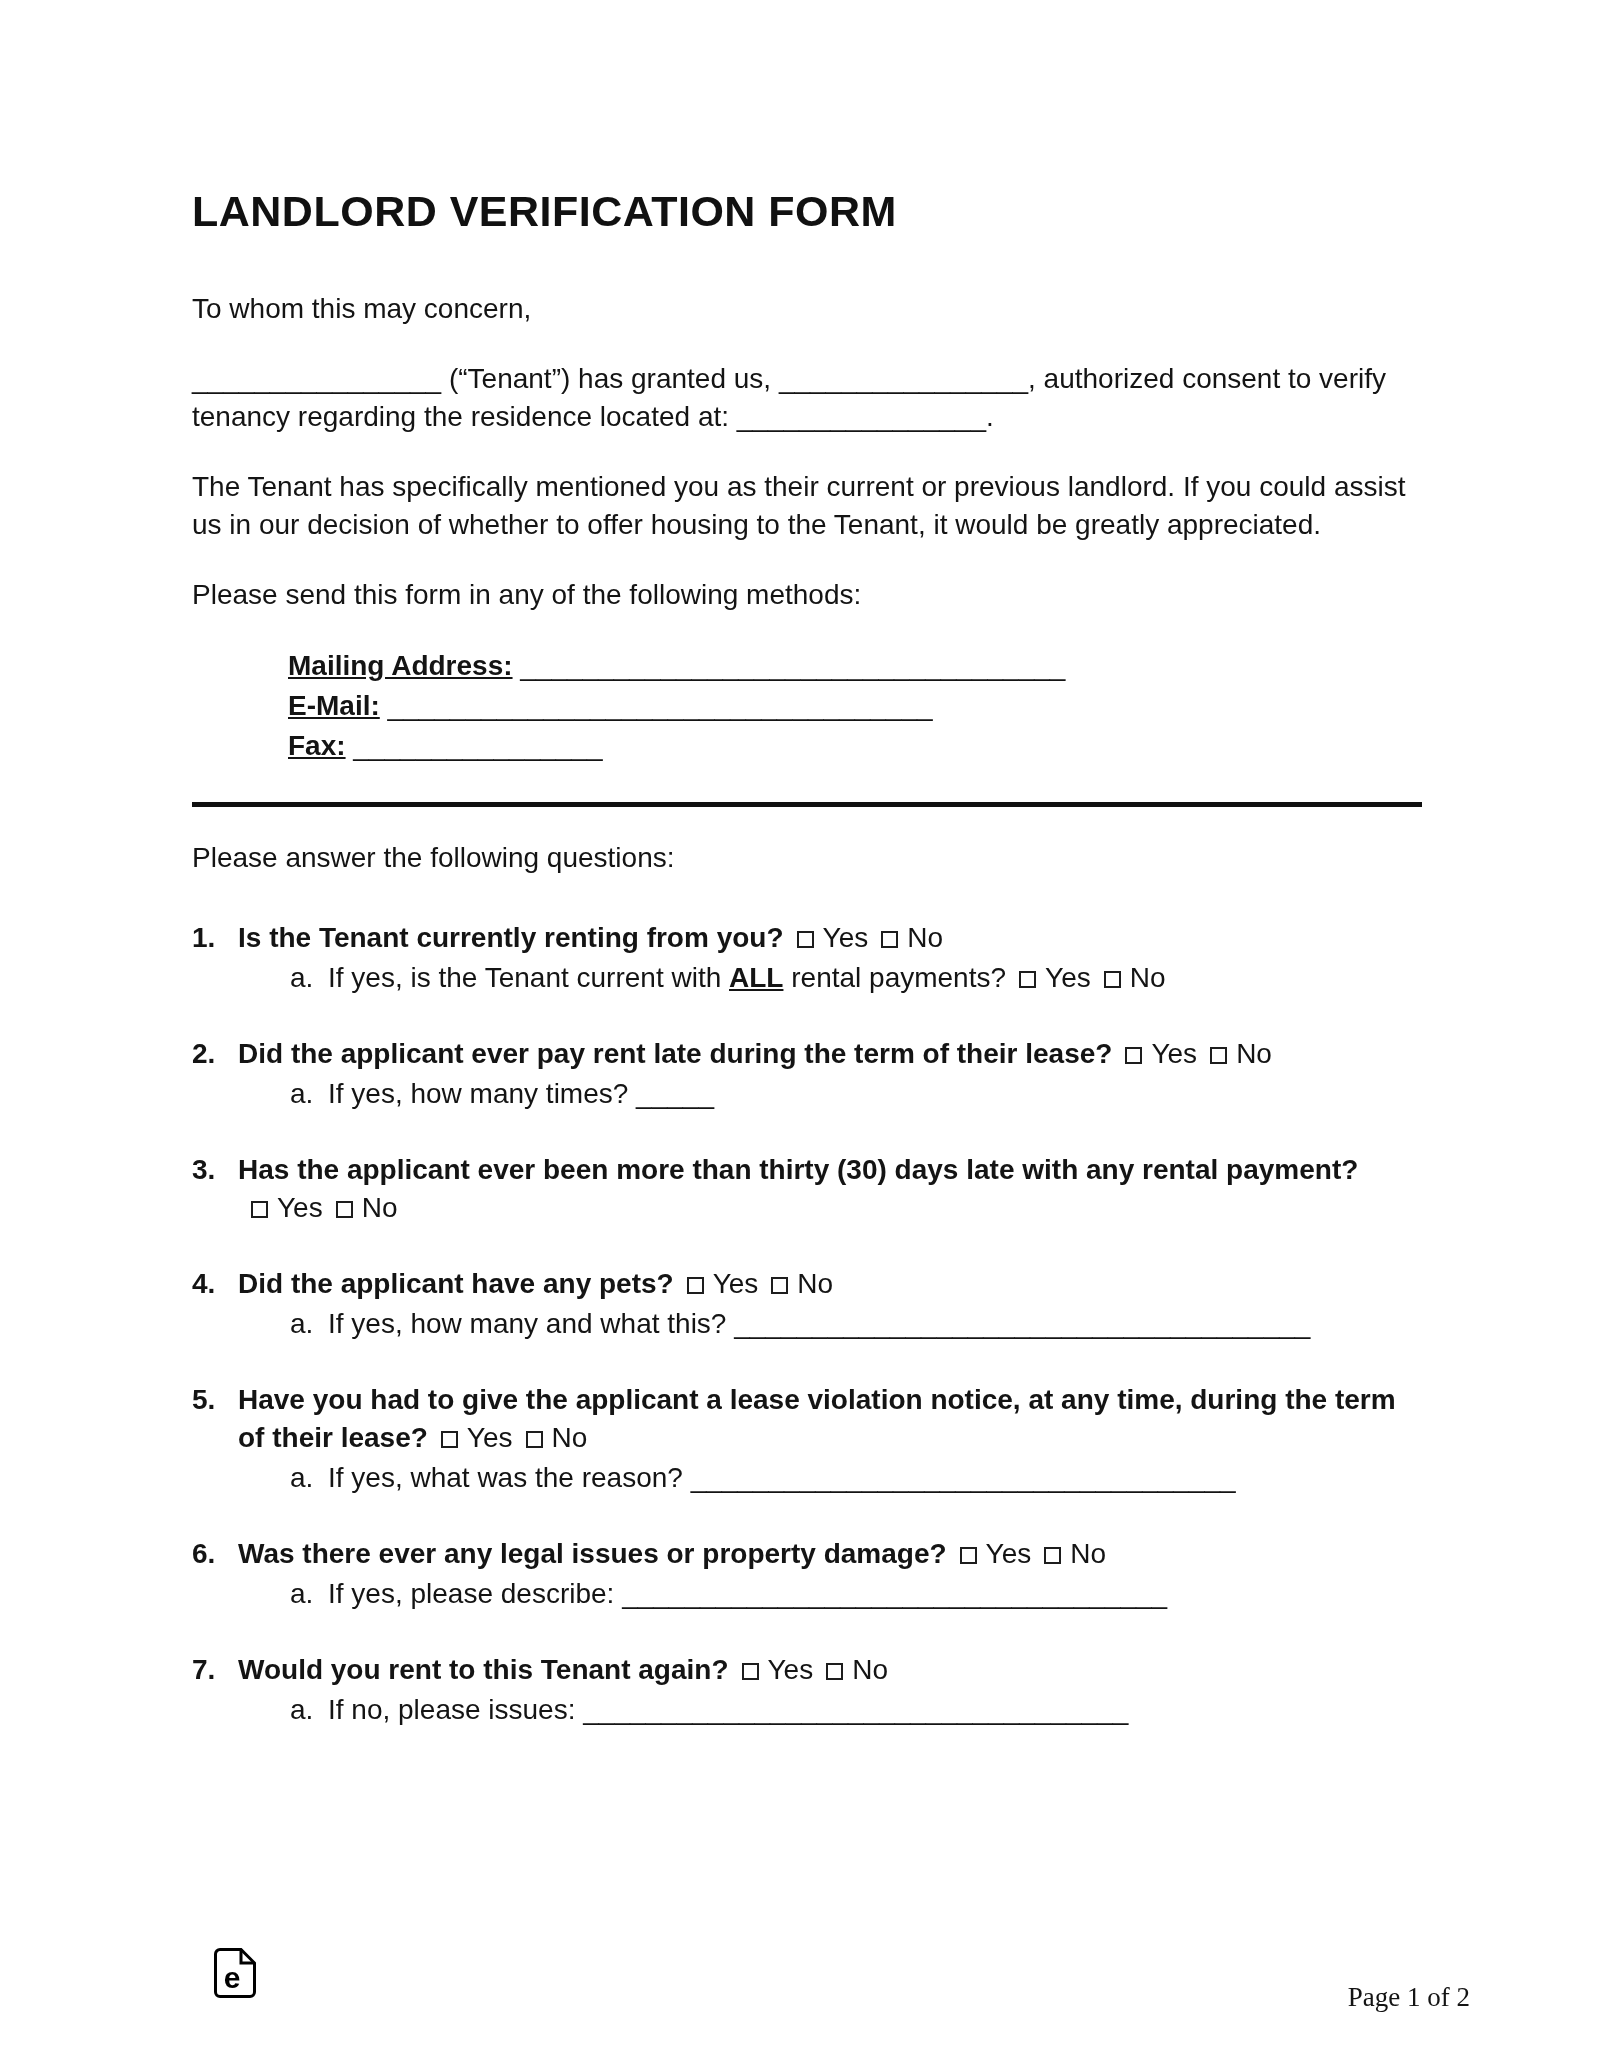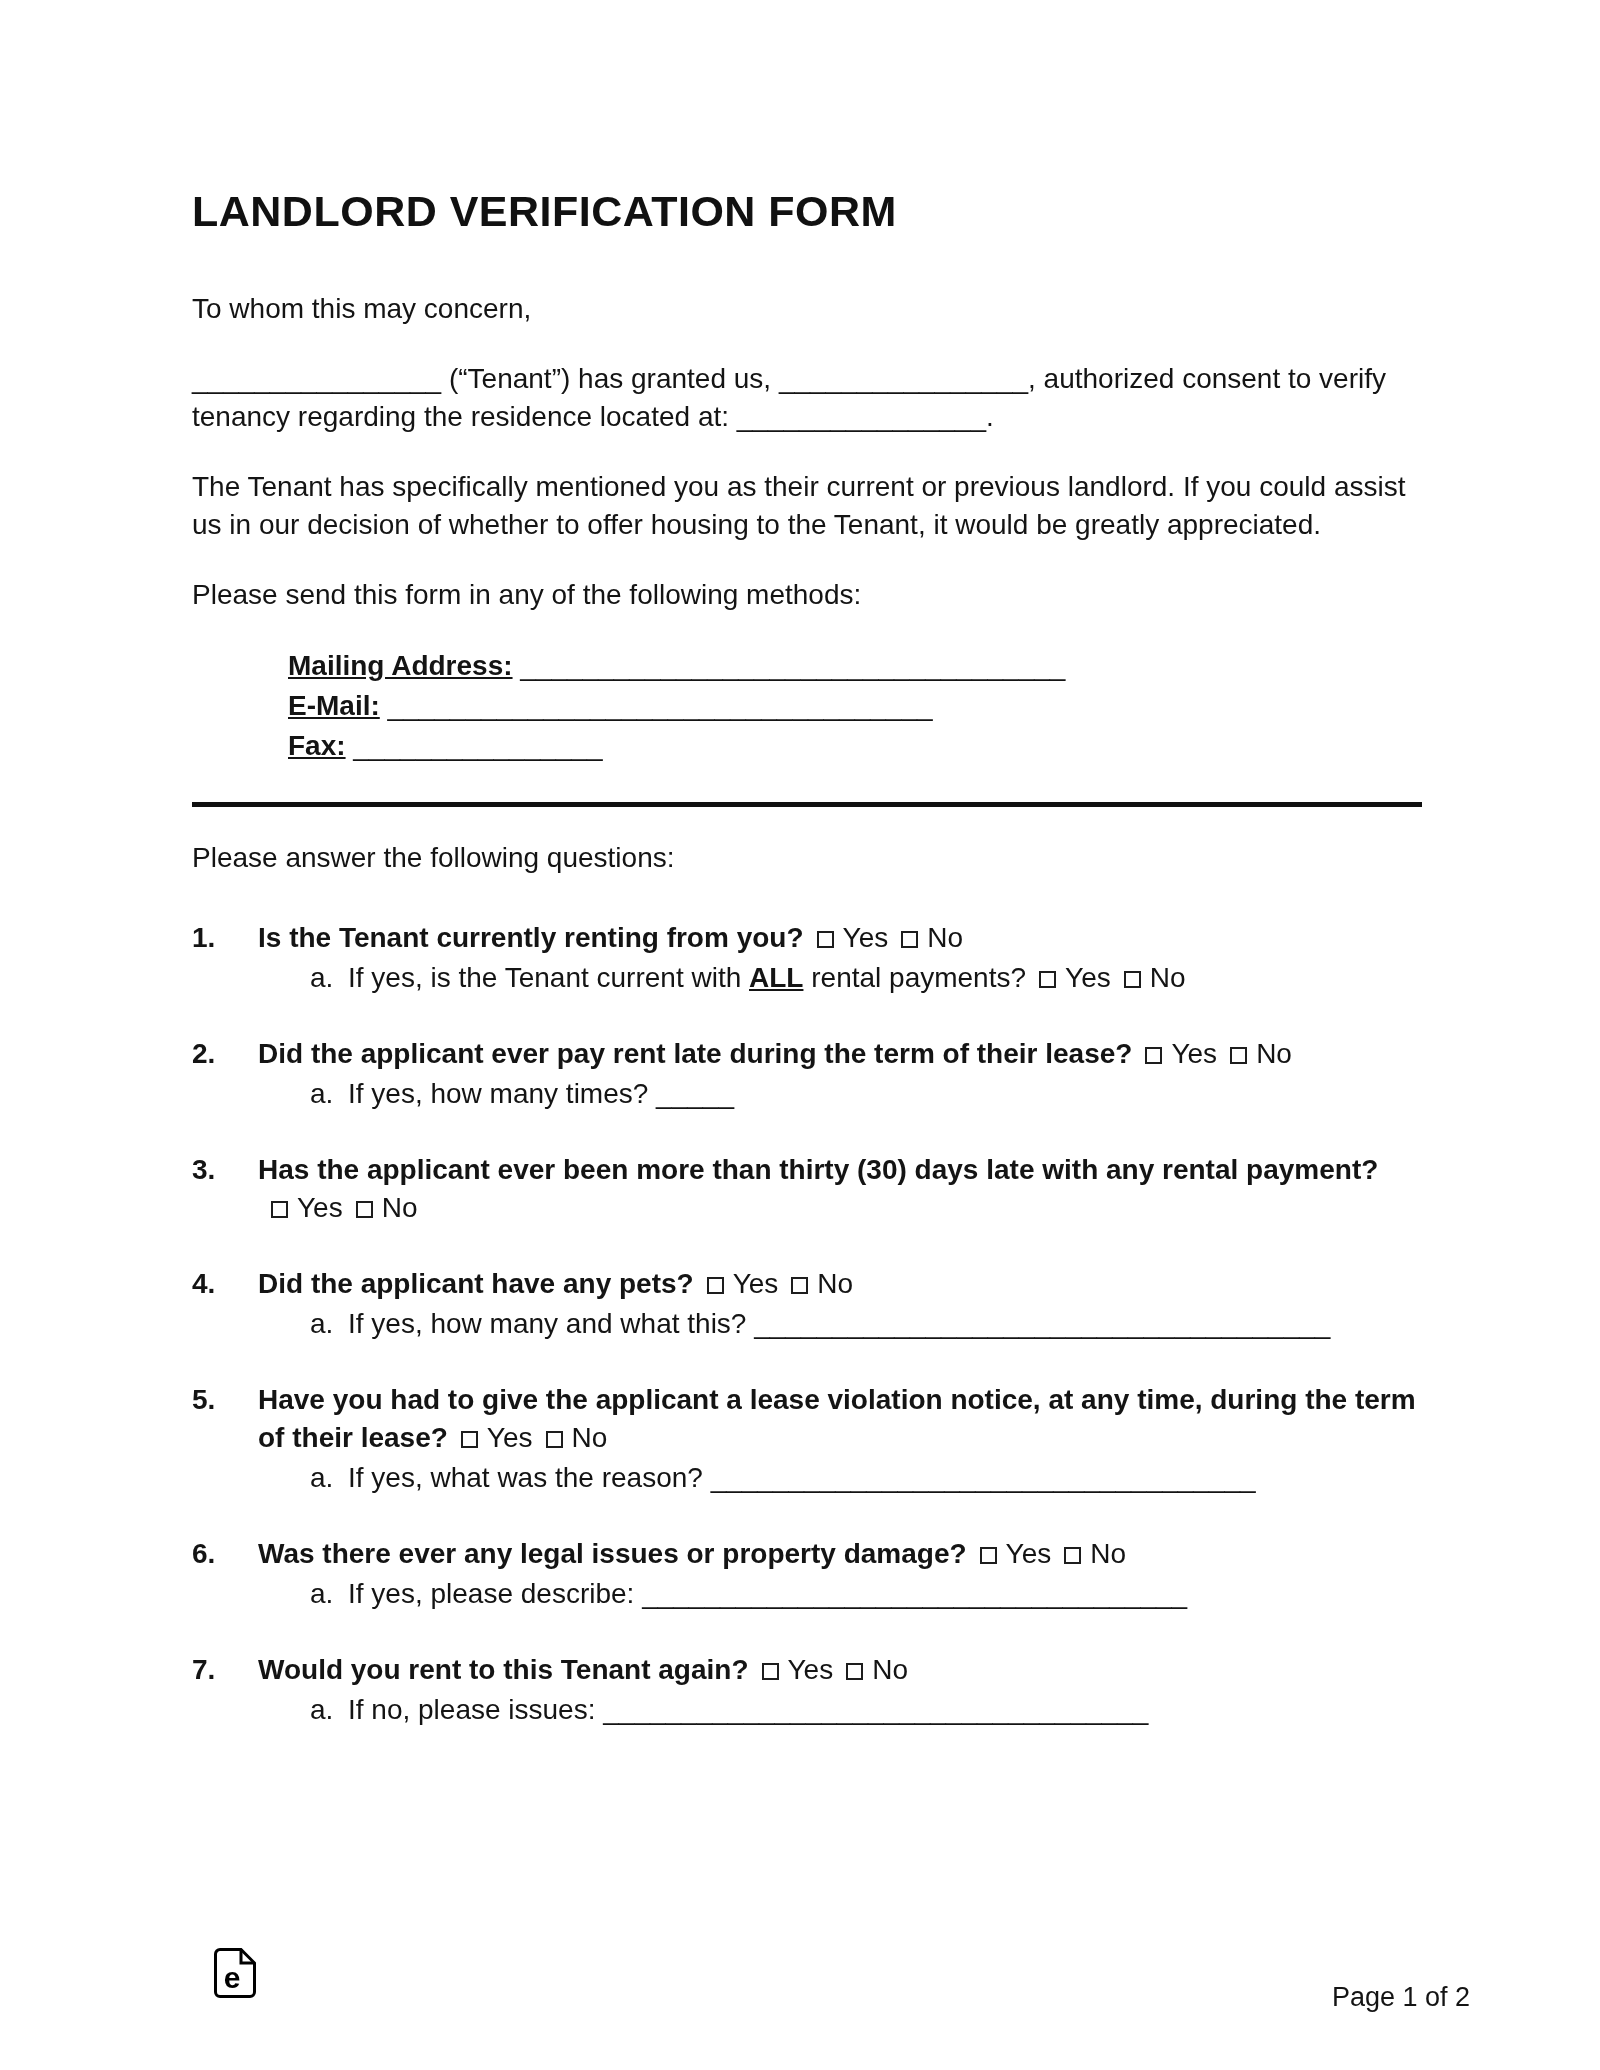--- a/index.html
+++ b/index.html
@@ -26,21 +26,21 @@
   }
   p { margin: 0 0 32px 0; }
   .contact { margin-left: 96px; margin-bottom: 26px; }
   .contact p { margin: 0; line-height: 40px; }
   .ul { text-decoration: underline; font-weight: bold; }
   .rule { height: 5px; background: #101010; margin: 36px 0 32px 0; }
   .questions-intro { margin-bottom: 42px; }
 
   .q { display: flex; margin-bottom: 38px; }
   .qnum { width: 46px; flex: none; font-weight: 700; }
-  .qbody { flex: 1; min-width: 0; margin-left: 20px; }
+  .qbody { flex: 1; min-width: 0; }
   .qline { margin: 0; }
   .qline b { font-weight: 700; }
   .sub { display: flex; margin-top: 2px; }
   .subletter { width: 38px; flex: none; margin-left: 52px; }
   .subtext { flex: 1; margin: 0; }
 
   .yn { white-space: nowrap; }
   .cb {
     display: inline-block;
     width: 17px;
@@ -50,20 +50,21 @@
     margin: 0 9px 0 13px;
   }
 
   .footer-logo { position: absolute; left: 214px; top: 1948px; }
   .page-indicator {
     position: absolute;
     right: 130px;
     top: 1982px;
     font-size: 27px;
     line-height: 30px;
+    font-family: Liberation Serif, serif;
   }
 </style>
 </head>
 <body>
 
 <main class="content">
 
   <h1 class="title">LANDLORD VERIFICATION FORM</h1>
 
 

